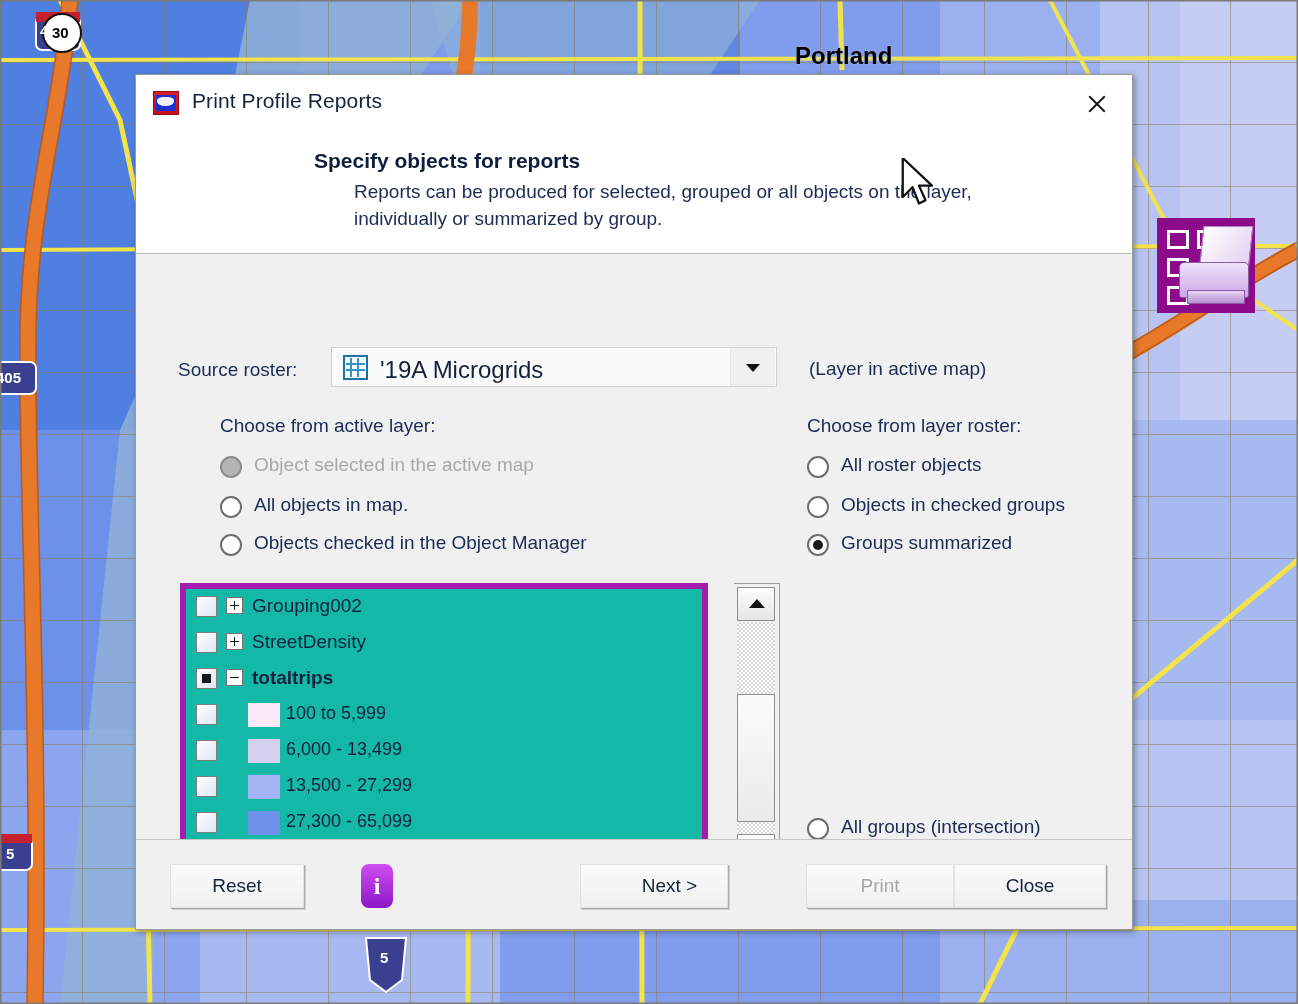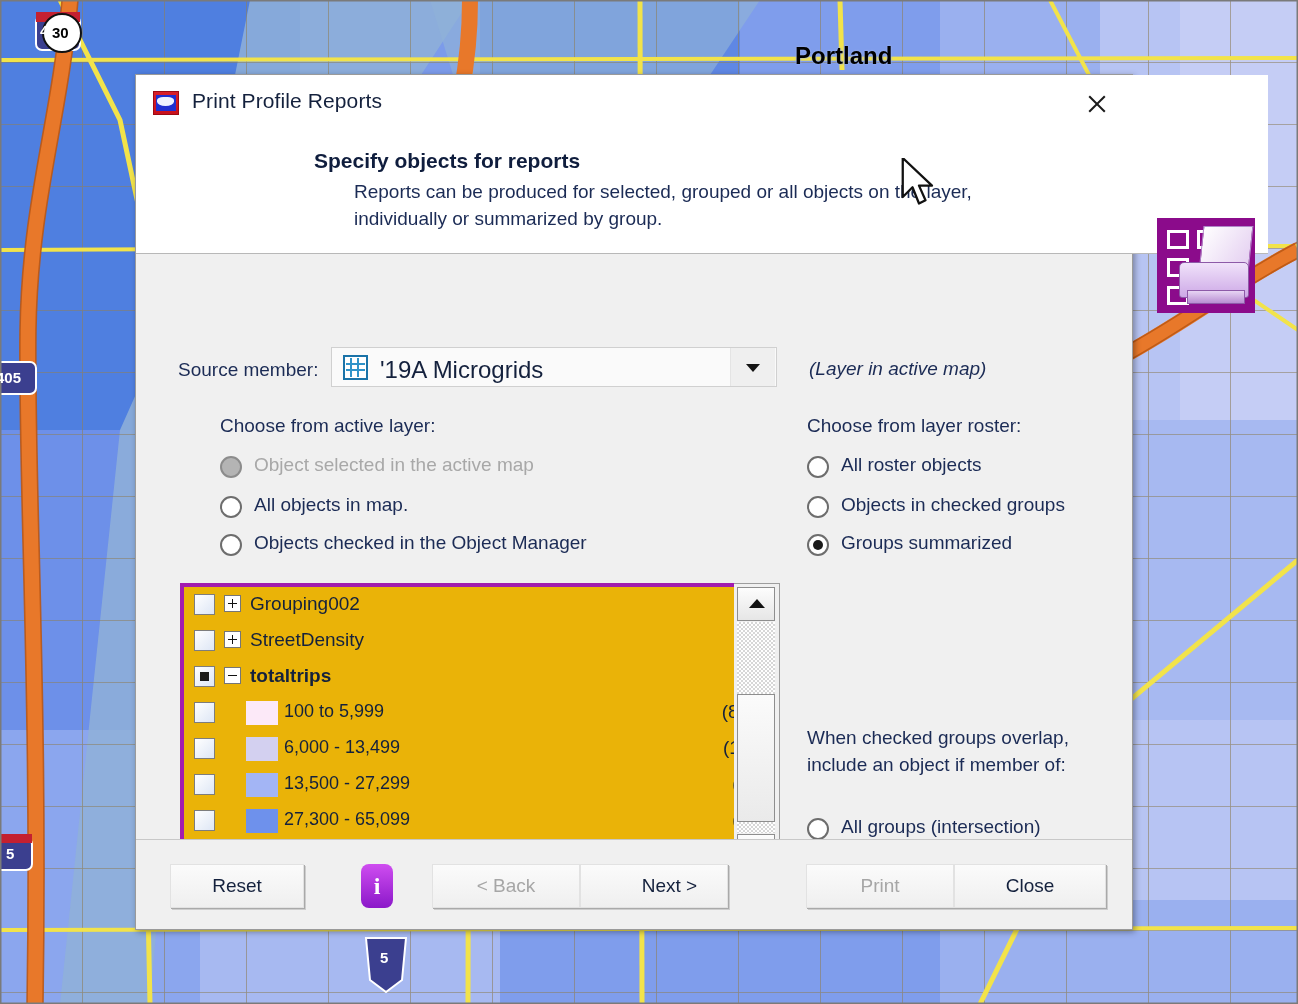--- a/index.html
+++ b/index.html
@@ -23,21 +23,21 @@
   }
   
   #dialog{
     position:absolute;left:135px;top:74px;width:996px;height:854px;
     background:#f0f0f0;
     border:1px solid #9a9a9a;
     box-shadow:2px 2px 6px rgba(0,0,0,.35);
     font-size:17px;color:#1b2b55;
   }
   #dialog-header{
-    position:absolute;left:0;top:0;width:1132px;height:178px;
+    position:absolute;left:0;top:0;width:996px;height:178px;
     background:#ffffff;border-bottom:1px solid #b8b8b8;
   }
   #titlebar{position:absolute;left:0;top:0;width:996px;height:56px;}
   #title-icon{
     position:absolute;left:17px;top:16px;width:26px;height:24px;
     background:linear-gradient(#d81f2a,#c8101c);
     border:1px solid #9c0b14;box-sizing:border-box;
   }
   #title-icon .ti-inner{
     position:absolute;left:2px;top:3px;width:20px;height:16px;
@@ -110,42 +110,42 @@
   #combo-arrow{
     position:absolute;left:594px;top:95px;width:44px;height:38px;
     background:#efefef;border-left:1px solid #e4e4e4;cursor:pointer;
   }
   #combo-arrow i{
     position:absolute;left:15px;top:16px;width:0;height:0;
     border-left:7px solid transparent;border-right:7px solid transparent;
     border-top:8px solid #141414;
   }
   #active-map-note{
-    position:absolute;left:673px;top:105px;font-size:19px;font-style:italic;color:#1b2b55;
+    position:absolute;left:673px;top:105px;font-size:19px;color:#1b2b55;
   }
   
   .group-title{position:absolute;font-size:19px;color:#1b2b55;}
   #left-group-title{left:84px;top:162px;}
   #right-group-title{left:671px;top:162px;}
   .radio-row{position:absolute;height:30px;cursor:pointer;}
   .radio{
     position:absolute;left:0;top:3px;width:22px;height:22px;border-radius:50%;
     background:#ffffff;border:2px solid #6d6d6d;box-sizing:border-box;
   }
   .radio.disabled{background:#b4b4b4;border-color:#8c8c8c;}
   .radio.checked:after{
     content:"";position:absolute;left:4px;top:4px;width:10px;height:10px;border-radius:50%;
     background:#1a1a1a;
   }
   .radio-label{position:absolute;left:34px;top:1px;font-size:19px;color:#1b2b55;white-space:nowrap;}
   .radio-row.disabled .radio-label{color:#a8a8a8;}
   
   #tree-box{
-    position:absolute;left:44px;top:330px;width:600px;height:290px;
-    background:#eab308;border:4px solid #a21caf;box-sizing:border-box;overflow:hidden;
+    position:absolute;left:44px;top:330px;width:528px;height:290px;
+    background:#14b8a6;border:6px solid #a21caf;box-sizing:border-box;overflow:hidden;
   }
   .tree-row{position:absolute;left:0;width:598px;height:36px;}
   .tree-cb{
     position:absolute;left:10px;top:7px;width:21px;height:21px;
     background:linear-gradient(135deg,#ffffff,#dde6f5);
     border:1px solid #7d7d7d;box-sizing:border-box;
   }
   .tree-cb.partial:after{
     content:"";position:absolute;left:5px;top:5px;width:9px;height:9px;background:#1a1a1a;
   }
@@ -341,21 +341,21 @@
       <div class="sq" style="left:10px;top:40px;"></div>
       <div class="sq" style="left:10px;top:68px;"></div>
       <div class="paper"></div>
       <div class="body"></div>
       <div class="tray"></div>
     </div>
   </div>
 
   <div id="dialog-body">
 
-    <div class="lbl" id="source-label">Source member:</div>
+    <div class="lbl" id="source-label">Source roster:</div>
     <div id="source-combo">
       <div id="layer-icon">
         <div class="g" style="left:1px;top:6px;width:19px;height:1.5px;"></div>
         <div class="g" style="left:1px;top:12px;width:19px;height:1.5px;"></div>
         <div class="g" style="left:5px;top:1px;width:1.5px;height:19px;"></div>
         <div class="g" style="left:12px;top:1px;width:1.5px;height:19px;"></div>
       </div>
       <div id="source-value">'19A Microgrids</div>
     </div>
     <div id="combo-arrow">
@@ -457,39 +457,37 @@
           <i></i>
         </div>
       <div id="sb-track"></div>
       <div id="sb-thumb"></div>
       <div class="sb-btn" id="sb-down">
           <i></i>
         </div>
     </div>
 
 
-    <div id="overlap-text">When checked groups overlap, include an object if member of:</div>
     <div class="radio-row" style="left:671px;top:562px;">
       <div class="radio"></div>
       <div class="radio-label">All groups (intersection)</div>
     </div>
     <div class="radio-row" style="left:671px;top:600px;">
       <div class="radio"></div>
       <div class="radio-label">Any group (union)</div>
     </div>
 
   </div>
 
   <div id="btnbar-sep"></div>
   <div id="button-bar">
     <div class="btn" id="btn-reset">Reset</div>
     <div id="info-button">
         <span>i</span>
       </div>
-    <div class="btn disabled" id="btn-back">&lt; Back</div>
     <div class="btn" id="btn-next">Next &gt;</div>
     <div class="btn disabled" id="btn-print">Print</div>
     <div class="btn" id="btn-close">Close</div>
   </div>
 
 </div>
 
 <svg id="mouse-cursor" viewBox="0 0 24 32">
   <polygon points="2,0 2,24 8,18 12,28 16,26 12,17 20,17" fill="#ffffff" stroke="#111111" stroke-width="1.4" stroke-linejoin="round"></polygon>
 </svg>

